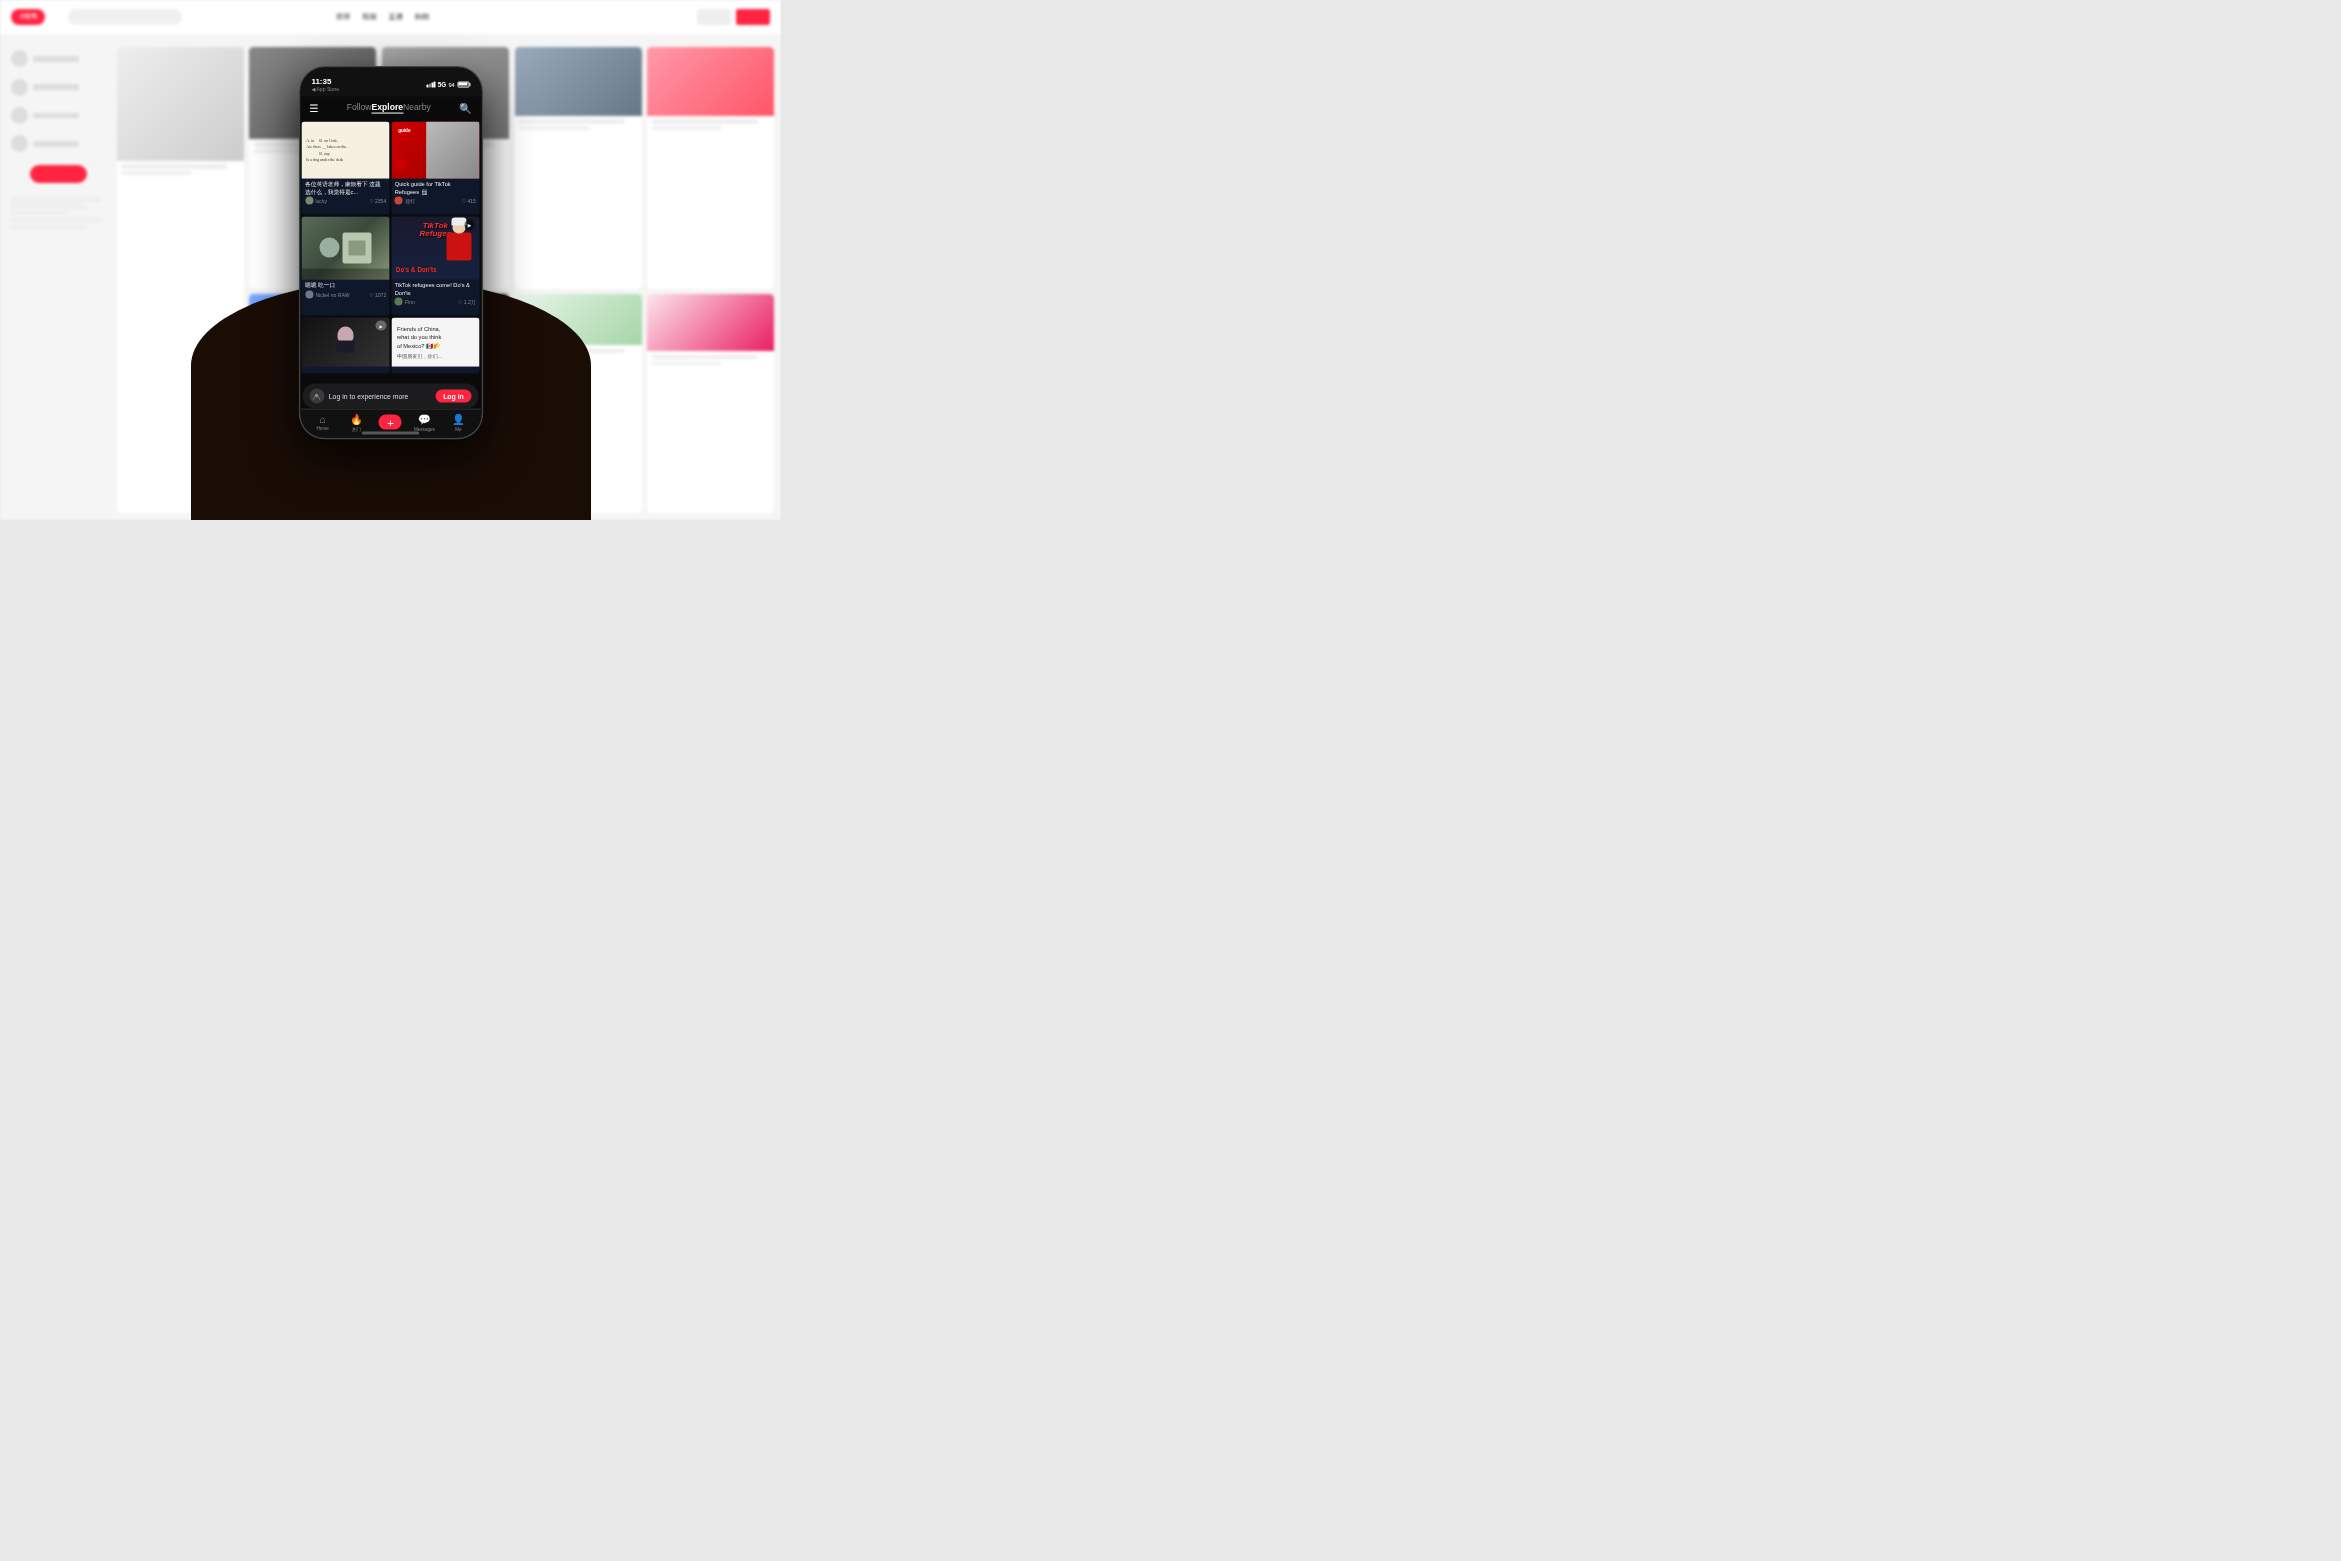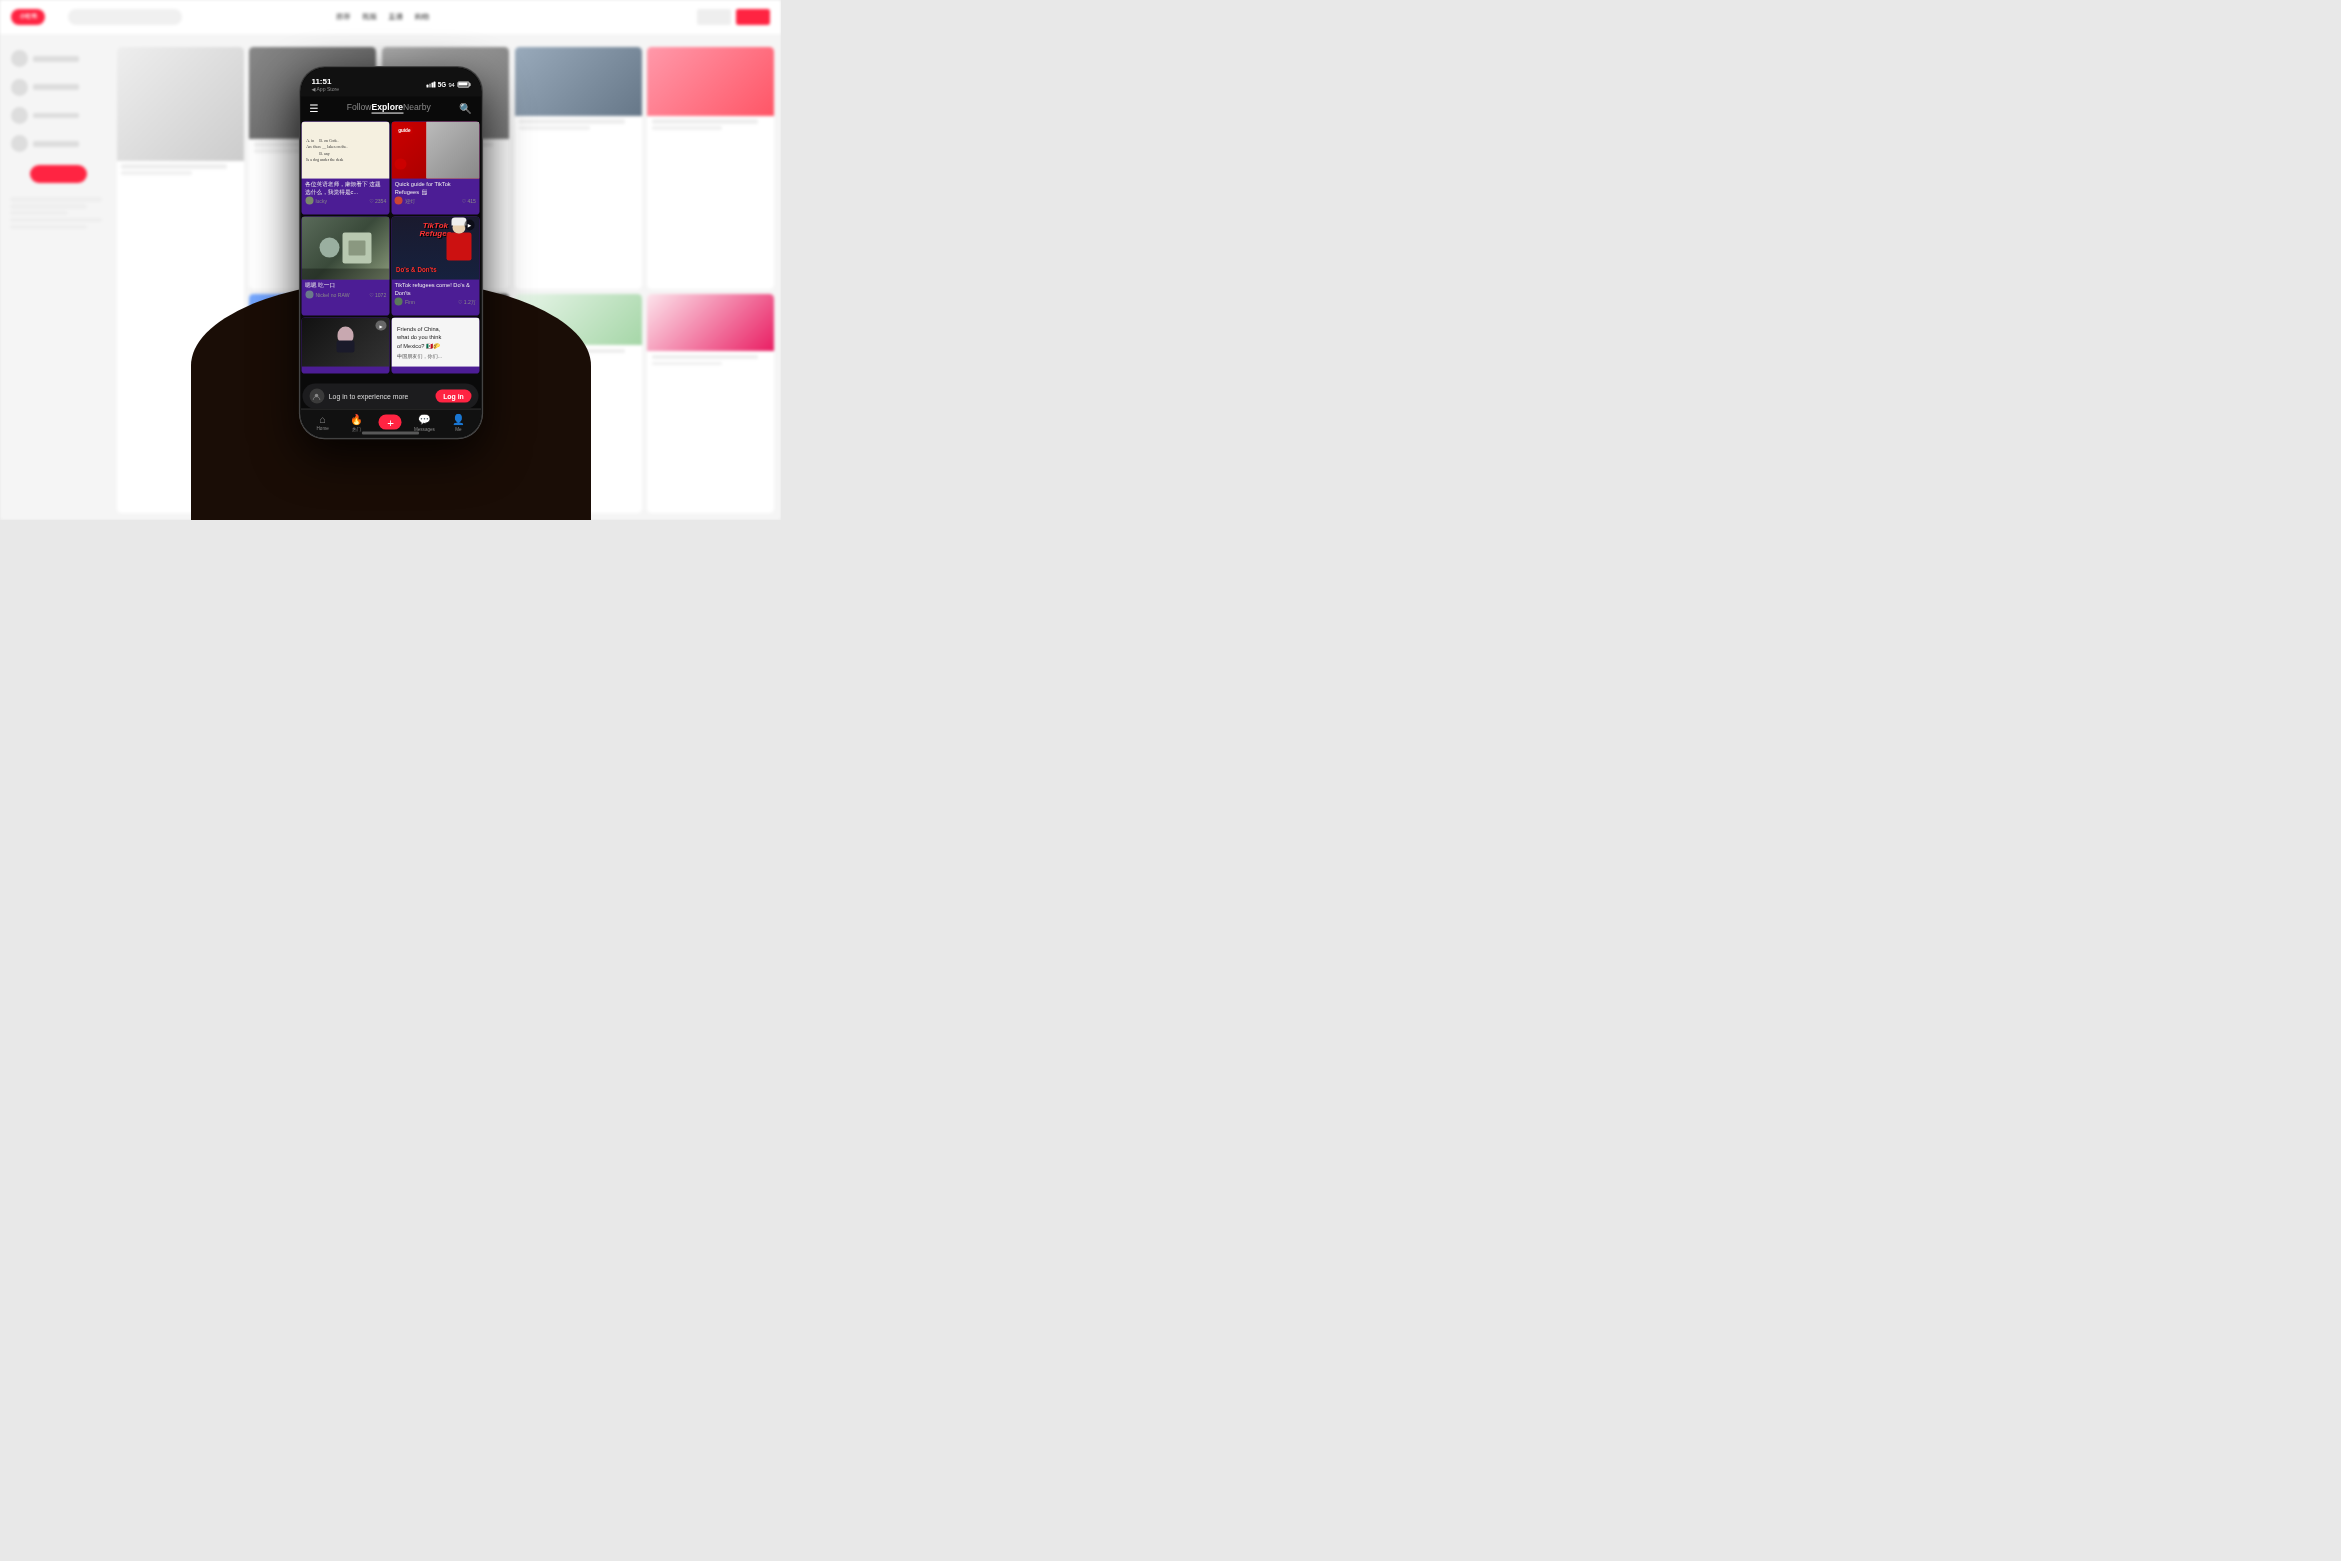--- a/index.html
+++ b/index.html
@@ -328,21 +328,21 @@
       overflow: hidden;
       display: grid;
       grid-template-columns: 1fr 1fr;
       grid-template-rows: auto auto auto;
       gap: 1.7px;
       padding: 1.7px;
     }
 
     
     .post-card {
-      background: #4c1d95;
+      background: #0f172a;
       border-radius: 3.4px;
       overflow: hidden;
     }
 
     .post-card.top-left {
       grid-column: 1;
       grid-row: 1;
     }
 
     .post-card.top-right {
@@ -800,21 +800,21 @@
 </div>
 
 <div class="hand-dark"></div>
 
 <div class="phone-wrapper">
   <div class="phone">
     <div class="phone-screen">
 
       <div class="phone-notch">
         <div class="status-top">
-          <div class="status-time">11:51</div>
+          <div class="status-time">11:35</div>
           <div class="status-store">◀ App Store</div>
         </div>
         <div class="status-right">
           <div class="signal-bars">
             <div class="signal-bar" style="height:2.3px;"></div>
             <div class="signal-bar" style="height:3.4px;"></div>
             <div class="signal-bar" style="height:4.6px;"></div>
             <div class="signal-bar" style="height:5.7px;"></div>
           </div>
           <div class="status-5g">5G</div>

